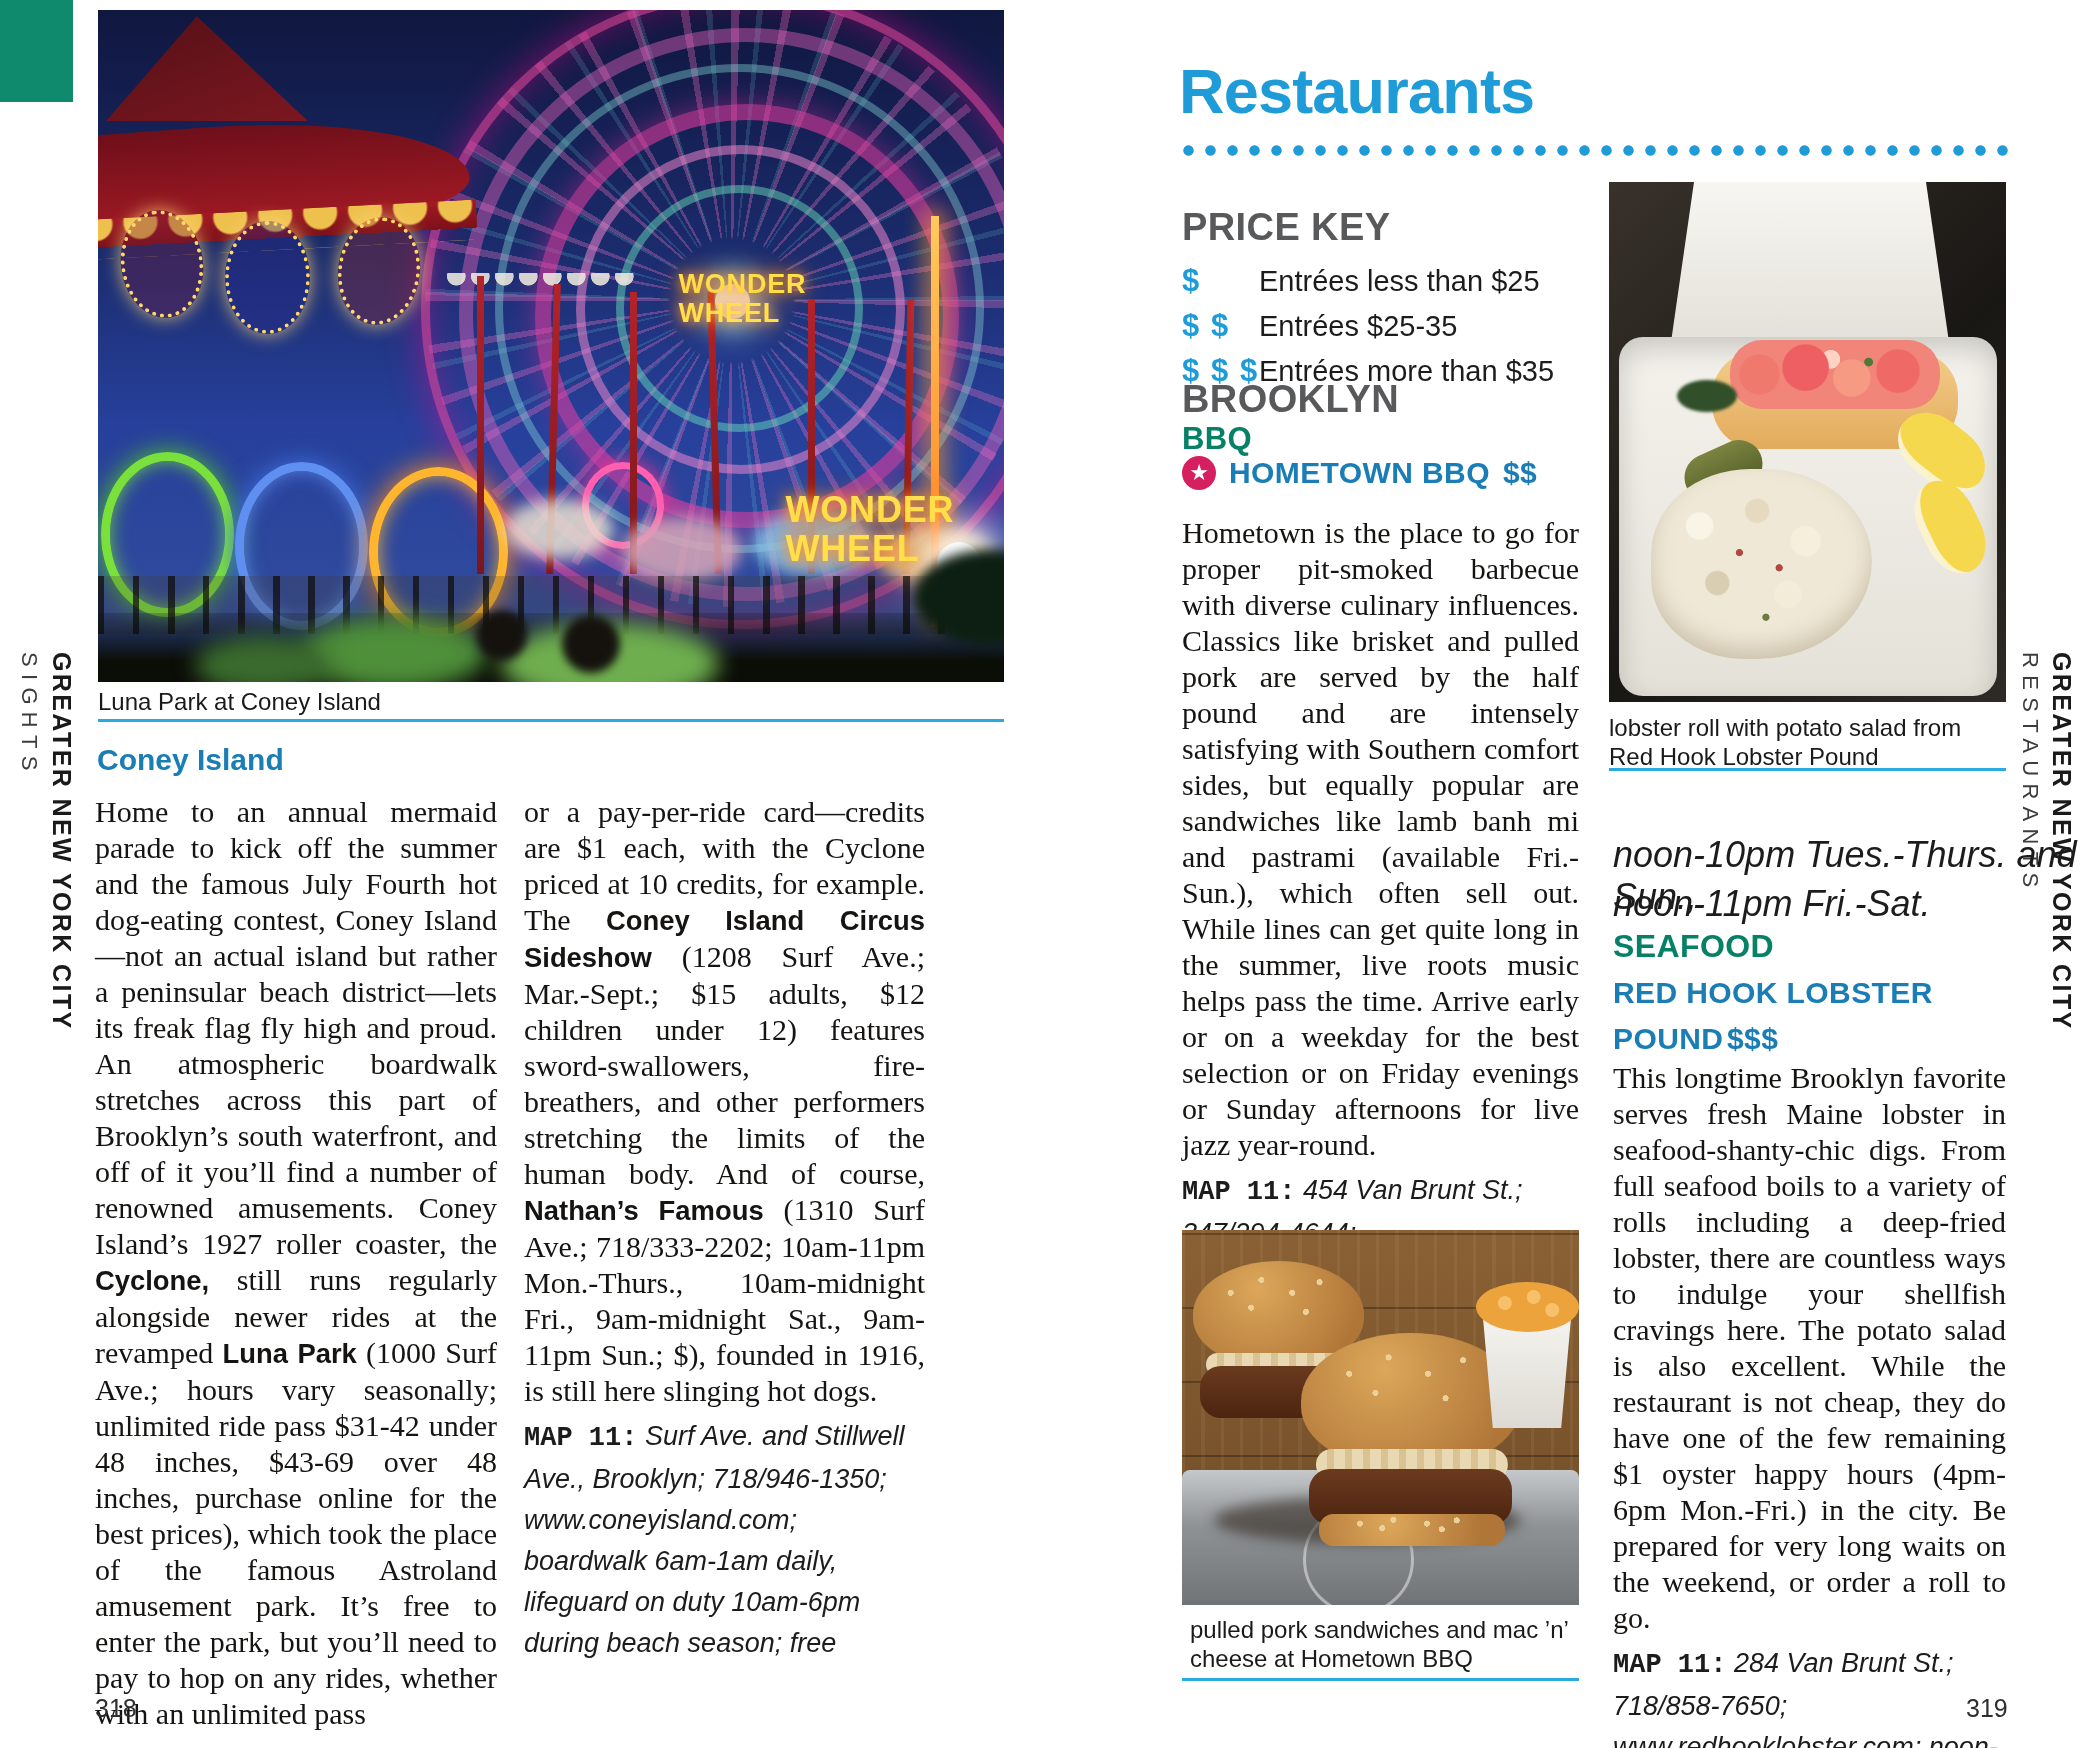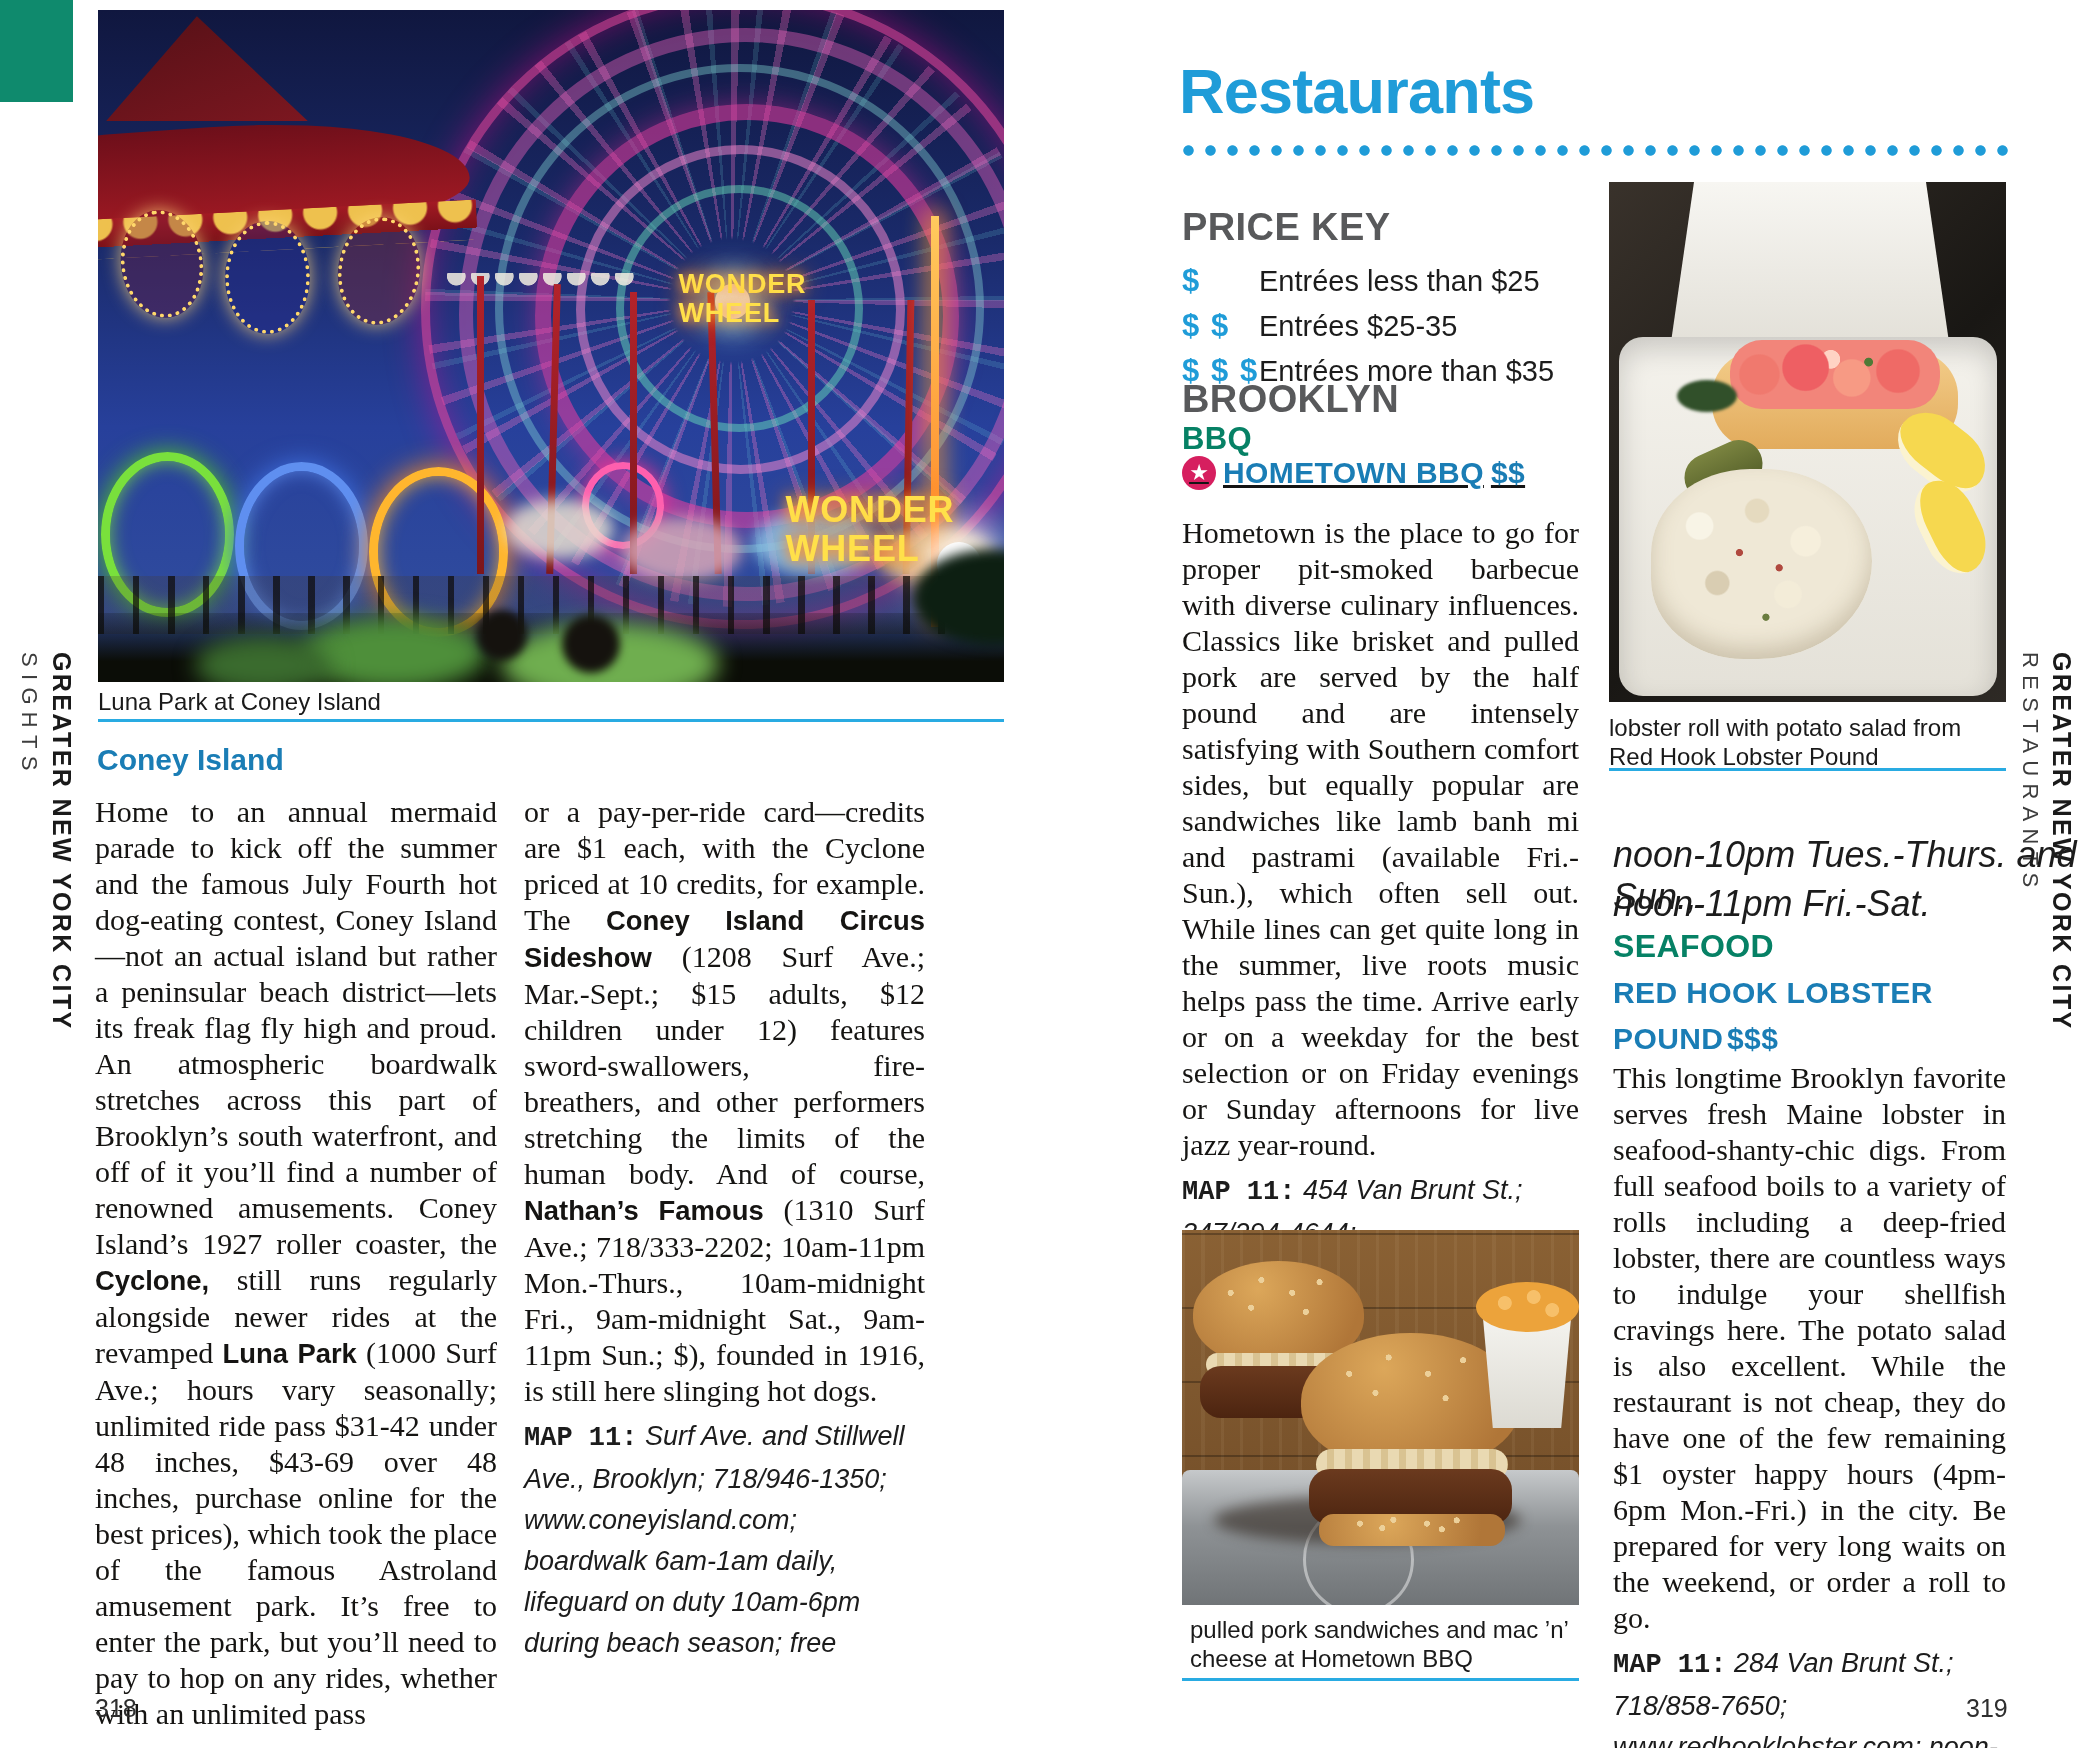--- a/index.html
+++ b/index.html
@@ -35,21 +35,21 @@
   .h-region{font-weight:bold;font-size:38px;color:#58595b;letter-spacing:0.4px;}
   .italic-hours{font-size:36px;font-style:italic;color:#1c1c1c;}
   
   .page-title{left:1179px;top:55px;font-size:63px;font-weight:bold;color:#1f9cd8;letter-spacing:-0.8px;}
   .dotted-rule{left:1182px;top:144px;width:826px;height:13px;
     background-image:radial-gradient(circle 5.2px at 6.5px 6.5px,#1f9cd8 4.8px,rgba(0,0,0,0) 5.6px);
     background-size:22px 13px;background-repeat:repeat-x;}
   .pk-row{position:absolute;left:1182px;width:452px;display:flex;align-items:baseline;}
   .pk-sym{width:77px;font-weight:bold;font-size:31px;color:#1f9cd8;letter-spacing:1.6px;flex:none;}
   .pk-label{font-size:29px;color:#1c1c1c;}
-  .entry-head{position:absolute;left:1182px;top:456px;display:flex;align-items:center;gap:7px;text-decoration:underline;}
+  .entry-head{position:absolute;left:1182px;top:456px;display:flex;align-items:center;gap:13px;}
   .star-icon{width:34px;height:34px;border-radius:50%;background:#d61f5f;color:#fff;
     display:flex;align-items:center;justify-content:center;font-size:22px;flex:none;}
   .star-icon::before{content:"★";line-height:1;}
   
   .luna{left:98px;top:9.7px;width:906px;height:672px;overflow:hidden;
     background:linear-gradient(180deg,#10173f 0%,#1a2a6a 34%,#27409b 62%,#33509f 100%);}
   .luna *{position:absolute;}
   .wheel-ring{border-radius:50%;}
   .wheel-spokes{left:327px;top:-16px;width:613px;height:613px;border-radius:50%;
     background:

